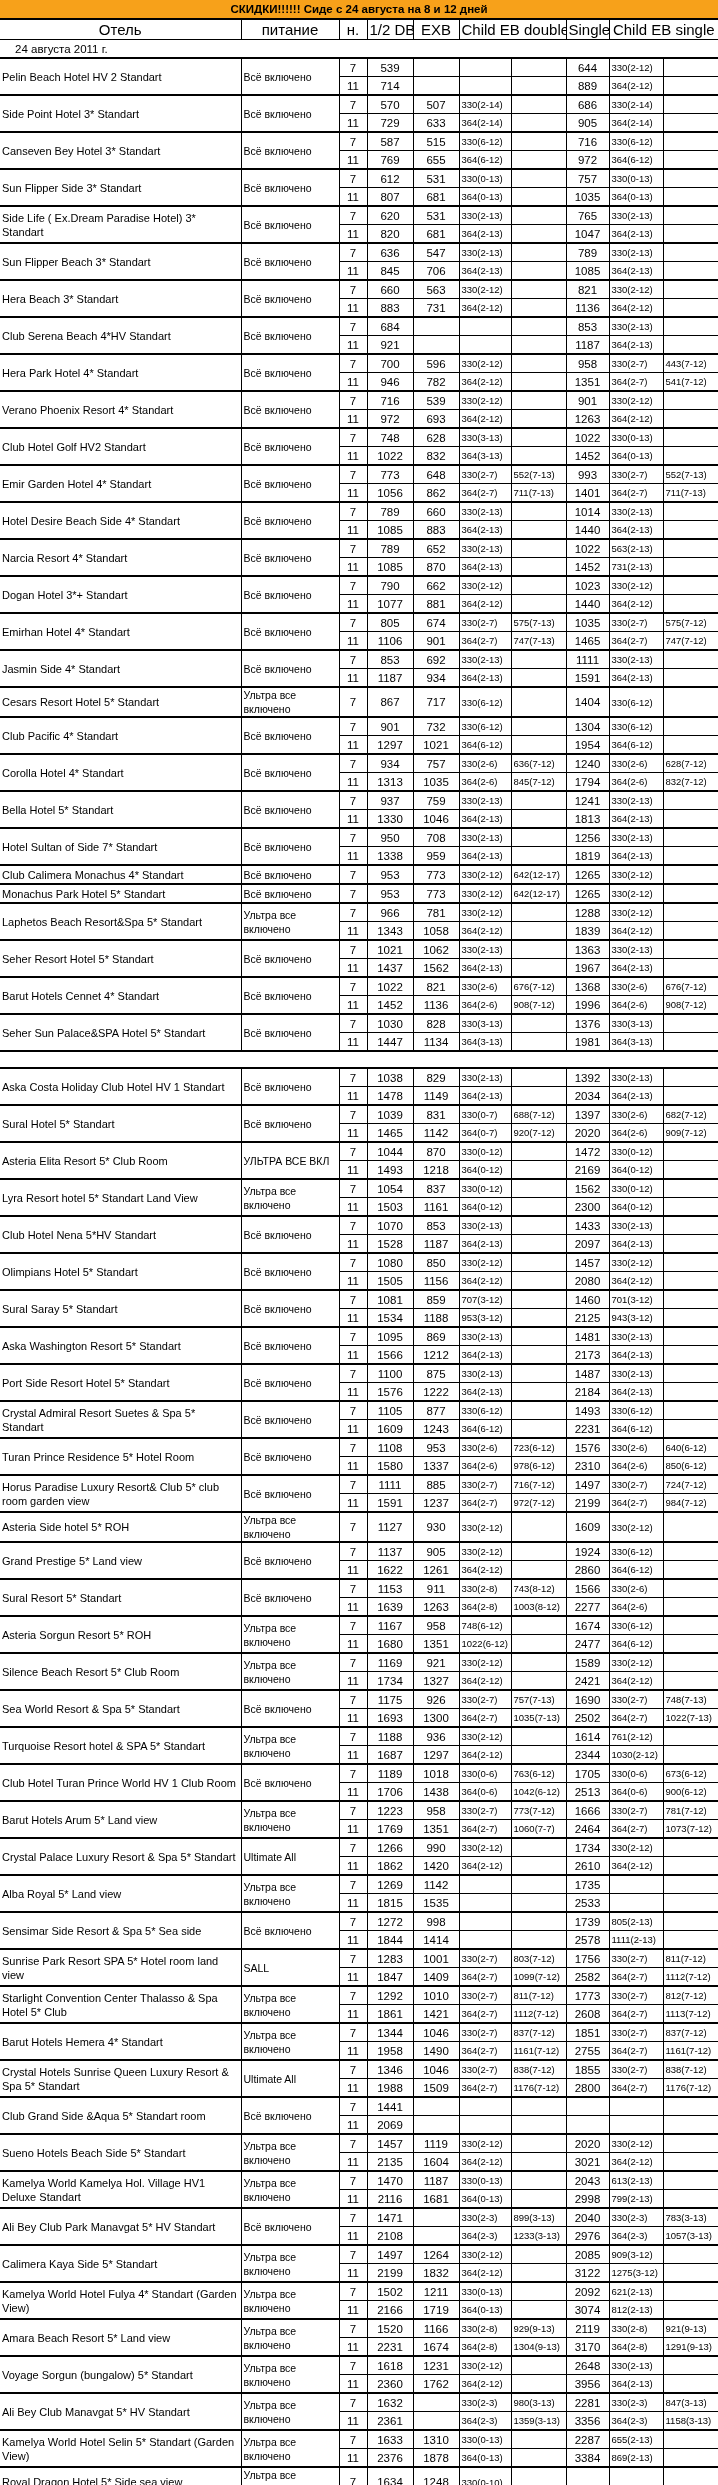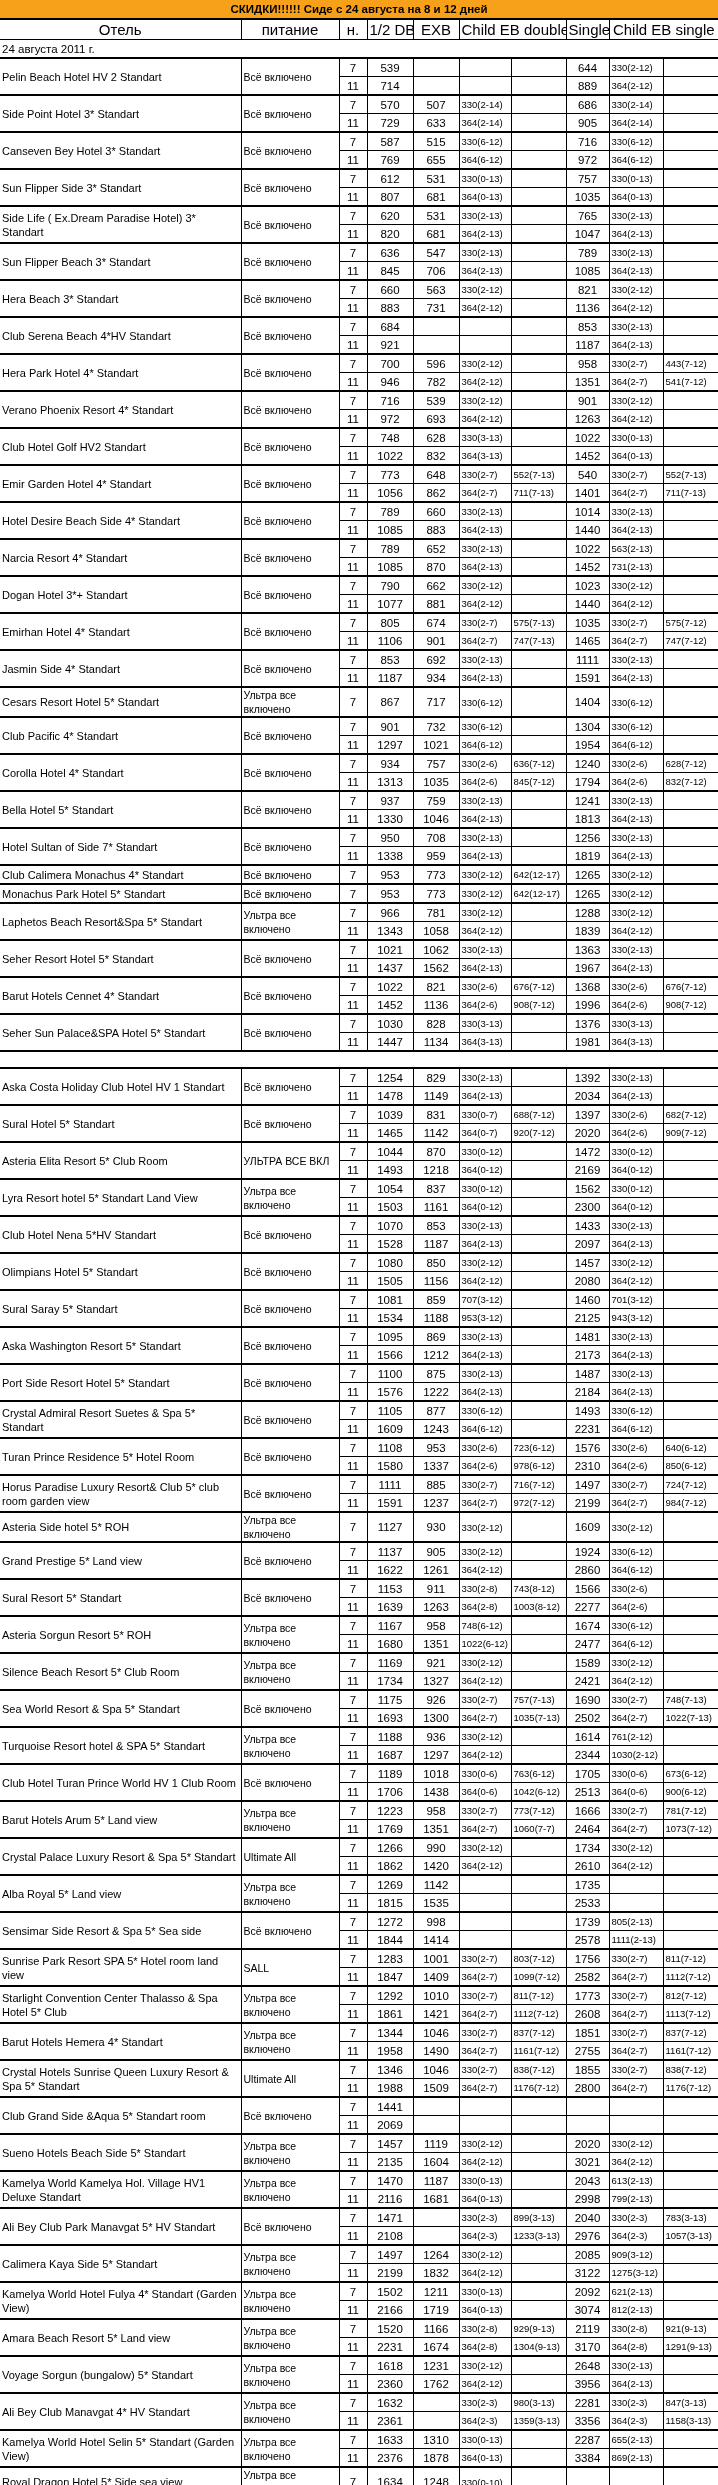--- a/index.html
+++ b/index.html
@@ -3,21 +3,21 @@
 <meta charset="utf-8">
 <style>
   html, body { margin:0; padding:0; background:#ffffff; }
   body { width:718px; font-family:"Liberation Sans", "DejaVu Sans", sans-serif; color:#000; font-size:11px; }
   .banner { height:18px; background:#f7a11a; text-align:center; font-weight:bold; font-size:11.5px; line-height:18px; border-bottom:1px solid #000; }
   table { border-collapse:collapse; width:718px; table-layout:fixed; }
   td, th { padding:0 2px; overflow:hidden; white-space:nowrap; font-weight:normal; }
   .hdr th { height:19px; border:1px solid #000; font-size:15px; text-align:center; }
   .hdr th.hotel { border-left:none; }
   .hdr th.last { border-right:none; }
-  .date td { height:17px; font-size:11.5px; text-align:left; padding-left:2px; border-bottom:2px solid #000; }
+  .date td { height:17px; font-size:11.5px; text-align:left; padding-left:15px; border-bottom:2px solid #000; }
   tr.r td { height:17px; font-size:11px; border:1px solid #000; }
   tr.r td.hotel { border-left:none; white-space:normal; line-height:14px; font-size:11px; vertical-align:middle; }
   tr.r td.meal { white-space:normal; line-height:14px; font-size:10.5px; }
   tr.r td.n, tr.r td.num { text-align:center; font-size:11.5px; }
   tr.r td.ch { font-size:9.5px; text-align:left; }
   tr.r td.last { border-right:none; }
   tr.first td { border-top:2.5px solid #000; }
   tr.gap td { height:15px; border-top:2.5px solid #000; border-bottom:1px solid #000; }
 </style>
 </head>
@@ -297,21 +297,21 @@
         <td class="ch last"></td>
       </tr>
       <tr class="r first">
         <td class="hotel" rowspan="2">Emir Garden Hotel 4* Standart</td>
         <td class="meal" rowspan="2">Всё включено</td>
         <td class="n">7</td>
         <td class="num">773</td>
         <td class="num">648</td>
         <td class="ch">330(2-7)</td>
         <td class="ch">552(7-13)</td>
-        <td class="num">540</td>
+        <td class="num">993</td>
         <td class="ch">330(2-7)</td>
         <td class="ch last">552(7-13)</td>
       </tr>
       <tr class="r">
         <td class="n">11</td>
         <td class="num">1056</td>
         <td class="num">862</td>
         <td class="ch">364(2-7)</td>
         <td class="ch">711(7-13)</td>
         <td class="num">1401</td>
@@ -640,21 +640,21 @@
         <td class="ch">364(3-13)</td>
         <td class="ch last"></td>
       </tr>
       <tr class="gap">
         <td colspan="10"></td>
       </tr>
       <tr class="r first">
         <td class="hotel" rowspan="2">Aska Costa Holiday Club Hotel HV 1 Standart</td>
         <td class="meal" rowspan="2">Всё включено</td>
         <td class="n">7</td>
-        <td class="num">1254</td>
+        <td class="num">1038</td>
         <td class="num">829</td>
         <td class="ch">330(2-13)</td>
         <td class="ch"></td>
         <td class="num">1392</td>
         <td class="ch">330(2-13)</td>
         <td class="ch last"></td>
       </tr>
       <tr class="r">
         <td class="n">11</td>
         <td class="num">1478</td>
@@ -1419,21 +1419,21 @@
         <td class="n">11</td>
         <td class="num">2360</td>
         <td class="num">1762</td>
         <td class="ch">364(2-12)</td>
         <td class="ch"></td>
         <td class="num">3956</td>
         <td class="ch">364(2-13)</td>
         <td class="ch last"></td>
       </tr>
       <tr class="r first">
-        <td class="hotel" rowspan="2">Ali Bey Club Manavgat 4* HV Standart</td>
+        <td class="hotel" rowspan="2">Ali Bey Club Manavgat 5* HV Standart</td>
         <td class="meal" rowspan="2">Ультра все включено</td>
         <td class="n">7</td>
         <td class="num">1632</td>
         <td class="num"></td>
         <td class="ch">330(2-3)</td>
         <td class="ch">980(3-13)</td>
         <td class="num">2281</td>
         <td class="ch">330(2-3)</td>
         <td class="ch last">847(3-13)</td>
       </tr>

